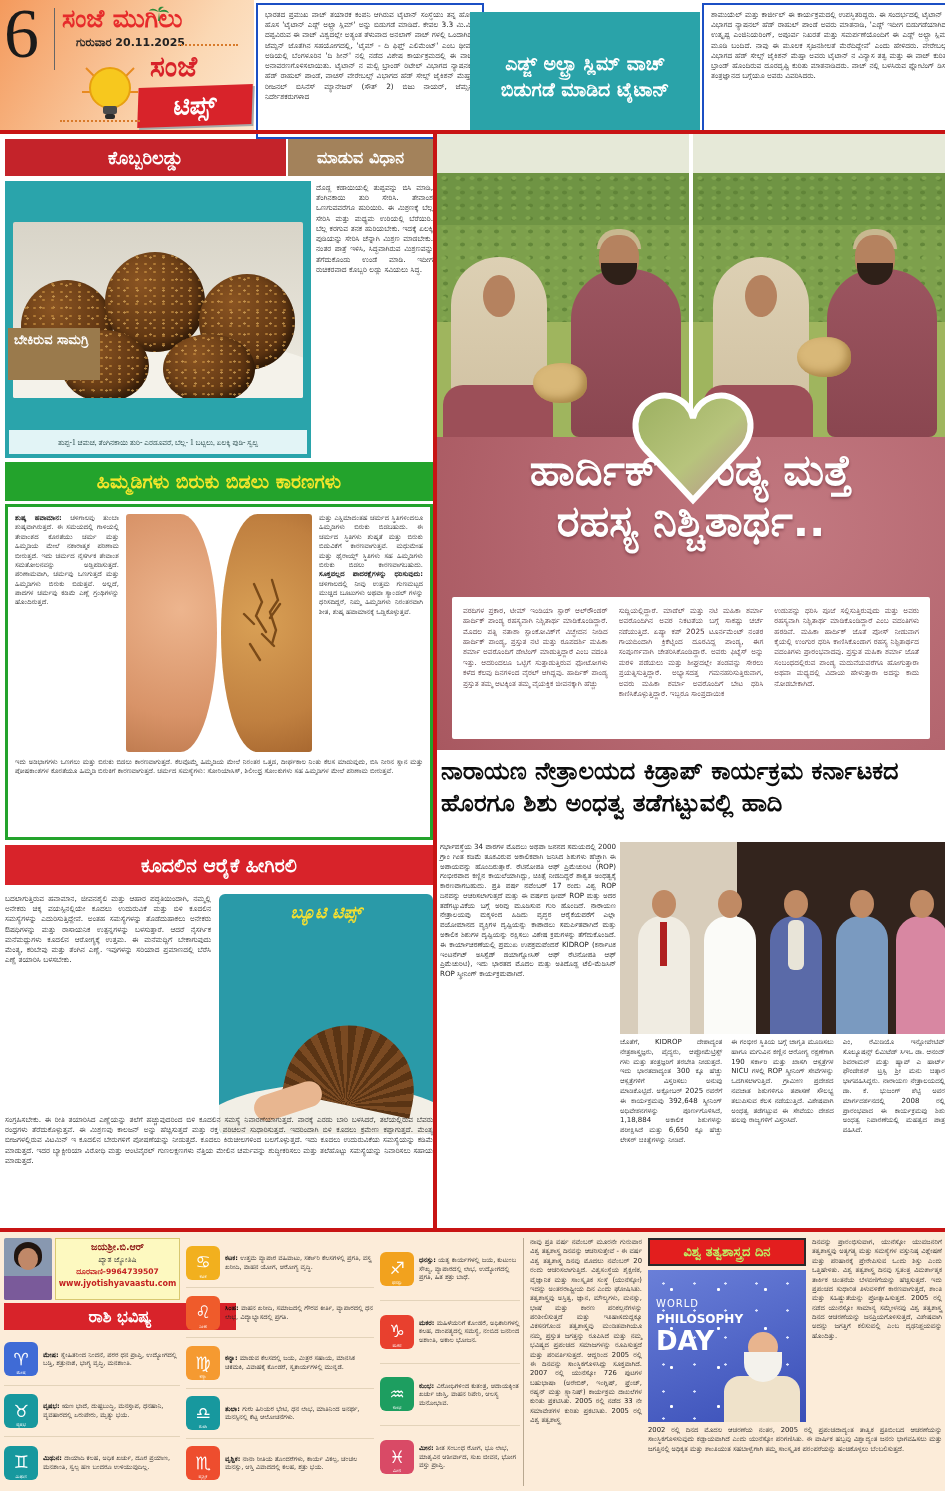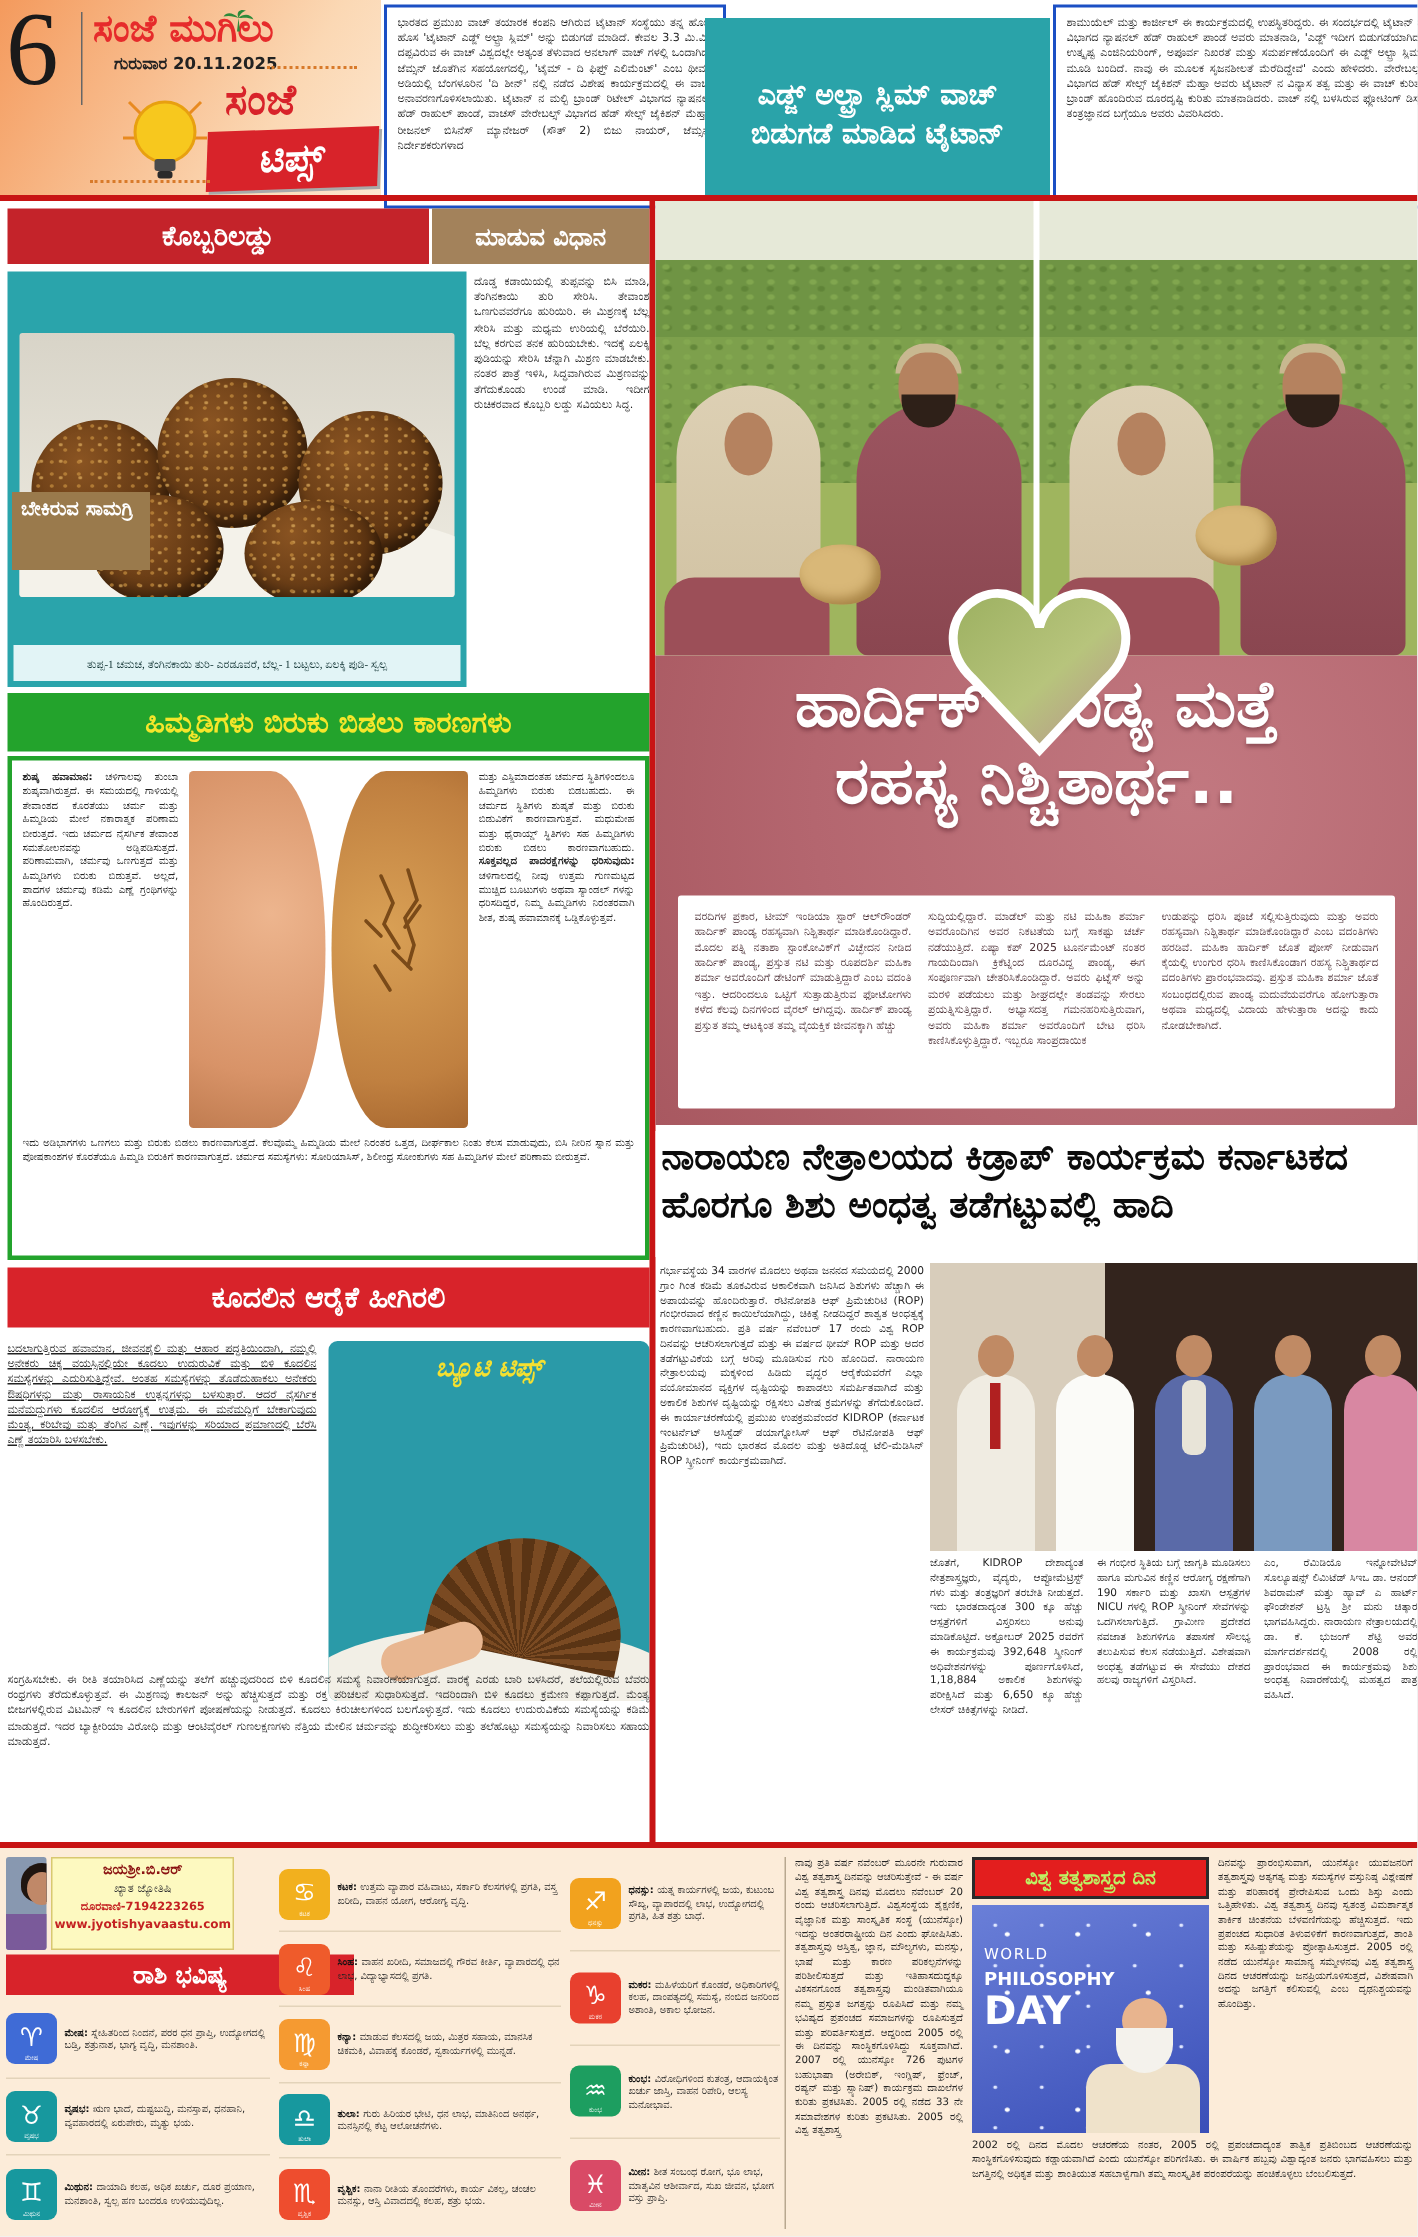--- a/index.html
+++ b/index.html
@@ -40,21 +40,21 @@
   .ban-green{left:5px;top:462px;width:428px;height:39px;background:#23a32c;color:#f5e62b;font-size:19px;}
   .heelbox{left:5px;top:504px;width:428px;height:336px;border:3px solid #23a32c;background:#fff;box-sizing:border-box;padding:7px;}
   .heelrow{display:flex;gap:7px;height:238px;}
   .hcol{width:106px;}
   .hphoto{width:190px;height:238px;position:relative;border-radius:3px;overflow:hidden;background:#fff;}
   .heelL{position:absolute;left:0;top:0;width:49%;height:100%;background:radial-gradient(circle at 60% 40%,#edb58e,#d89368 70%,#c07c50);border-radius:0 40% 40% 0/0 50% 50% 0;}
   .heelR{position:absolute;right:0;top:0;width:49%;height:100%;background:radial-gradient(circle at 40% 45%,#d9a055,#c08040 70%,#a86830);border-radius:40% 0 0 40%/50% 0 0 50%;}
   .hbottom{margin-top:6px;}
   .ban-red2{left:5px;top:845px;width:428px;height:40px;background:#d8232a;font-size:19px;}
   .hairwrap{left:5px;top:889px;width:428px;height:341px;}
-  .hintro{position:absolute;left:0;top:5px;width:206px;height:210px;text-decoration:underline;}
+  .hintro{position:absolute;left:0;top:5px;width:206px;height:210px;}
   .beauty{position:absolute;left:214px;top:5px;width:214px;height:240px;background:#2a9aa8;border-radius:6px;overflow:hidden;}
   .btip{position:absolute;left:0;top:8px;width:100%;text-align:center;color:#f5e030;font-size:17px;font-weight:bold;font-style:italic;}
   .btable{position:absolute;left:-20px;bottom:-40px;width:260px;height:90px;background:#f2efe6;border-radius:50%;}
   .bhair{position:absolute;left:70px;bottom:28px;width:130px;height:80px;background:repeating-conic-gradient(from 200deg at 50% 100%,#7a4a22 0 6deg,#5a3414 6deg 12deg);border-radius:130px 130px 0 0;transform:rotate(12deg);}
   .barm{position:absolute;left:34px;bottom:20px;width:70px;height:26px;background:#e8b690;border-radius:14px;transform:rotate(-18deg);}
   .hbot2{position:absolute;left:0;top:226px;width:428px;height:112px;}
   
   .vrule{left:433px;top:130px;width:4px;height:1100px;background:#c81414;}
   .collage{left:437px;top:134px;width:508px;height:303px;background:#fff;display:flex;gap:4px;}
   .panel{position:relative;flex:1;overflow:hidden;background:linear-gradient(#e6e9d8 0 13%,#6f9444 13% 30%,#7da04c 30% 62%,#9fb55e 62% 100%);}
@@ -74,21 +74,21 @@
   .hwhite div{flex:1;text-align:justify;font-size:7.3px;line-height:1.42;}
   .nheadline{left:437px;top:754px;width:508px;height:84px;background:#fff;color:#0c0c0c;font-weight:bold;font-size:24px;line-height:1.32;padding:2px 4px;box-sizing:border-box;}
   .nintro{left:440px;top:842px;width:176px;height:388px;font-size:7.1px;}
   .nphoto{left:620px;top:842px;width:325px;height:192px;background:linear-gradient(90deg,#d8cdbb 0 36%,#33241d 36% 100%);overflow:hidden;}
   .person{position:absolute;bottom:0;width:52px;height:118px;border-radius:24px 24px 0 0;}
   .phead{position:absolute;top:-26px;left:14px;width:24px;height:28px;background:#c08a64;border-radius:50%;}
   .ncols{left:620px;top:1038px;width:325px;height:190px;display:flex;gap:9px;}
   .ncols div{flex:1;text-align:justify;font-size:7.0px;line-height:1.4;color:#222;}
   
   .bottom{left:0;top:1232px;width:945px;height:259px;background:#fcecd9;}
-  .astro{position:absolute;left:4px;top:6px;width:152px;height:62px;display:flex;gap:3px;}
+  .astro{position:absolute;left:4px;top:6px;width:176px;height:62px;display:flex;gap:3px;}
   .aphoto{width:48px;height:62px;background:#8898b0;position:relative;border-radius:2px;overflow:hidden;}
   .ahair{position:absolute;left:10px;top:4px;width:28px;height:26px;background:#201510;border-radius:50% 50% 40% 40%;}
   .aface{position:absolute;left:14px;top:10px;width:20px;height:22px;background:#c08868;border-radius:50%;}
   .asaree{position:absolute;left:0;bottom:0;width:48px;height:24px;background:#7a5a9a;}
   .acard{flex:1;background:#fdf9c0;border:1px solid #d8c870;text-align:center;padding:2px 1px;box-sizing:border-box;}
   .aname{font-size:9.5px;font-weight:bold;color:#8a1212;}
   .atitle{font-size:7.6px;color:#333;margin-top:2px;}
   .aphone{font-size:7.6px;font-weight:bold;color:#c42222;margin-top:2px;}
   .aweb{font-size:8px;font-weight:bold;color:#c42222;margin-top:2px;}
   .ban-rashi{position:absolute;left:4px;top:71px;width:232px;height:27px;background:#d8232a;color:#fff;font-weight:bold;font-size:16px;display:flex;align-items:center;justify-content:center;}
@@ -289,21 +289,21 @@
 
     <div class="astro">
       <div class="aphoto">
           <div class="ahair"></div>
           <div class="aface"></div>
           <div class="asaree"></div>
         </div>
       <div class="acard">
         <div class="aname">ಜಯಶ್ರೀ.ಬಿ.ಆರ್</div>
         <div class="atitle">ಖ್ಯಾತ ಜ್ಯೋತಿಷಿ</div>
-        <div class="aphone">ದೂರವಾಣಿ-7194223265</div>
+        <div class="aphone">ದೂರವಾಣಿ-9964739507</div>
         <div class="aweb">www.jyotishyavaastu.com</div>
       </div>
     </div>
     <div class="ban-rashi">ರಾಶಿ ಭವಿಷ್ಯ</div>
 
     <div class="zcol zcolA">
       <div class="sign">
         <div class="tile" style="background: rgb(63, 107, 214);">
             <span class="sym">♈</span>
             <span class="cap">ಮೇಷ</span>

